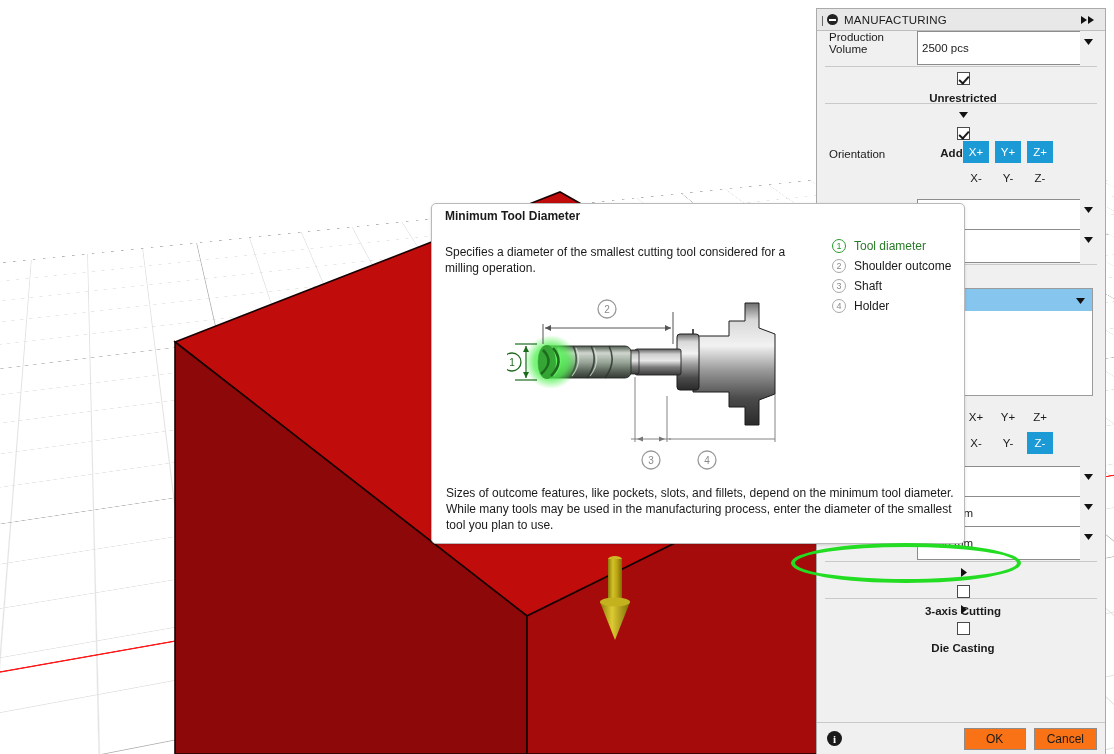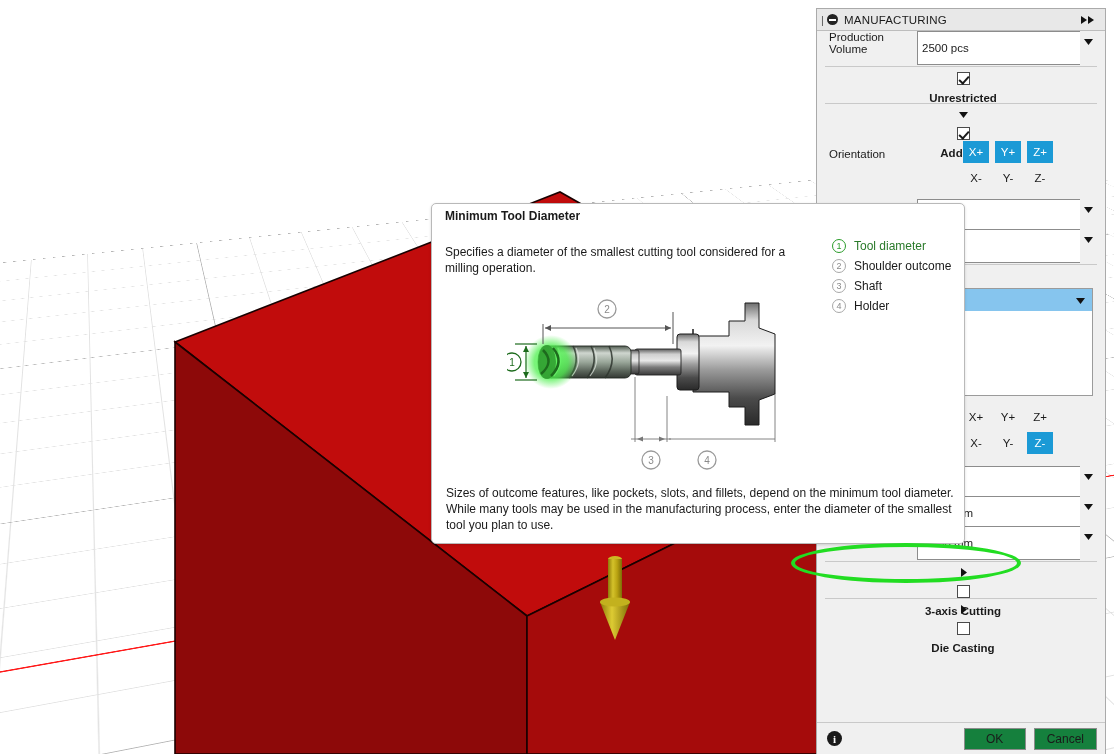--- a/index.html
+++ b/index.html
@@ -163,21 +163,21 @@
   }
   .info-icon {
     width: 15px; height: 15px; border-radius: 50%; background: #1a1a1a;
     color: #fff; font-size: 11px; font-weight: bold; display: flex;
     align-items: center; justify-content: center; font-family: "Liberation Serif", serif;
     flex: 0 0 auto;
   }
   .footer-spacer { flex: 1; }
   .btn {
     min-width: 62px; height: 22px; padding: 0 12px;
-    border: 1px solid #8c8c8c; background: #15803d;
+    border: 1px solid #8c8c8c; background: #f97316;
     font-family: "Liberation Sans", sans-serif; font-size: 12px; color: #1a1a1a;
     display: flex; align-items: center; justify-content: center;
   }
 
   
   #tooltip {
     position: absolute; left: 431px; top: 203px; width: 534px; height: 341px;
     background: #ffffff; border: 1px solid #b9b9b9; border-radius: 5px;
     box-shadow: 0 1px 3px rgba(0,0,0,.15);
     overflow: hidden;

